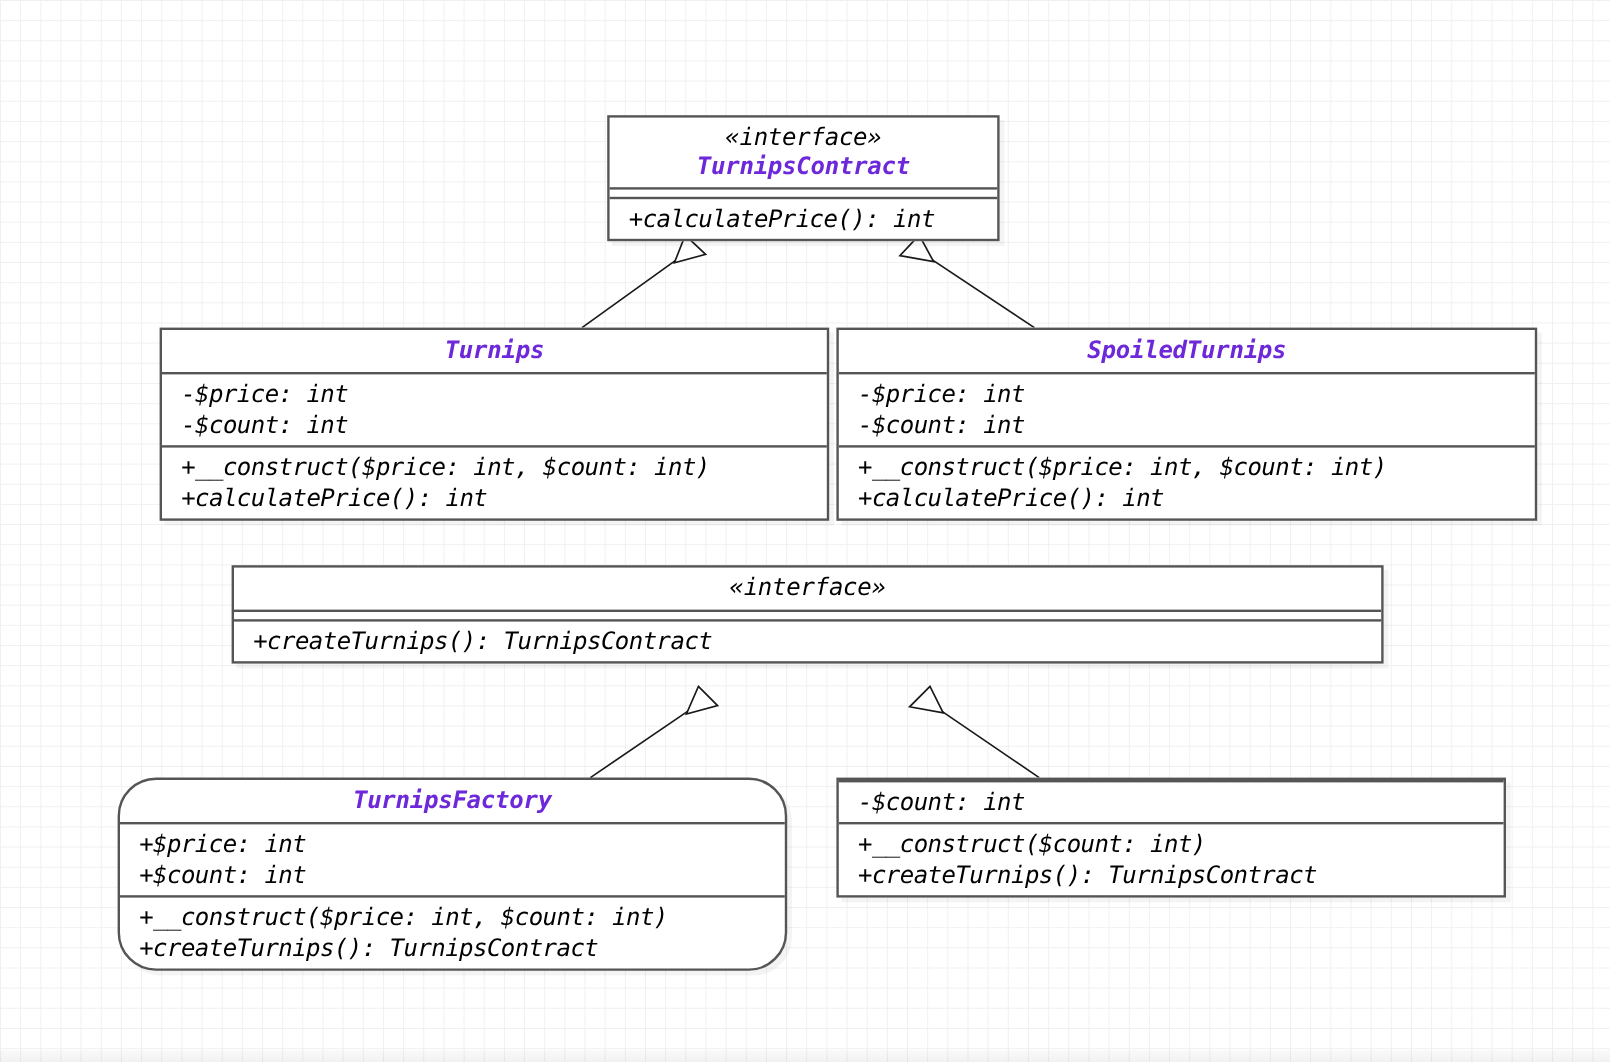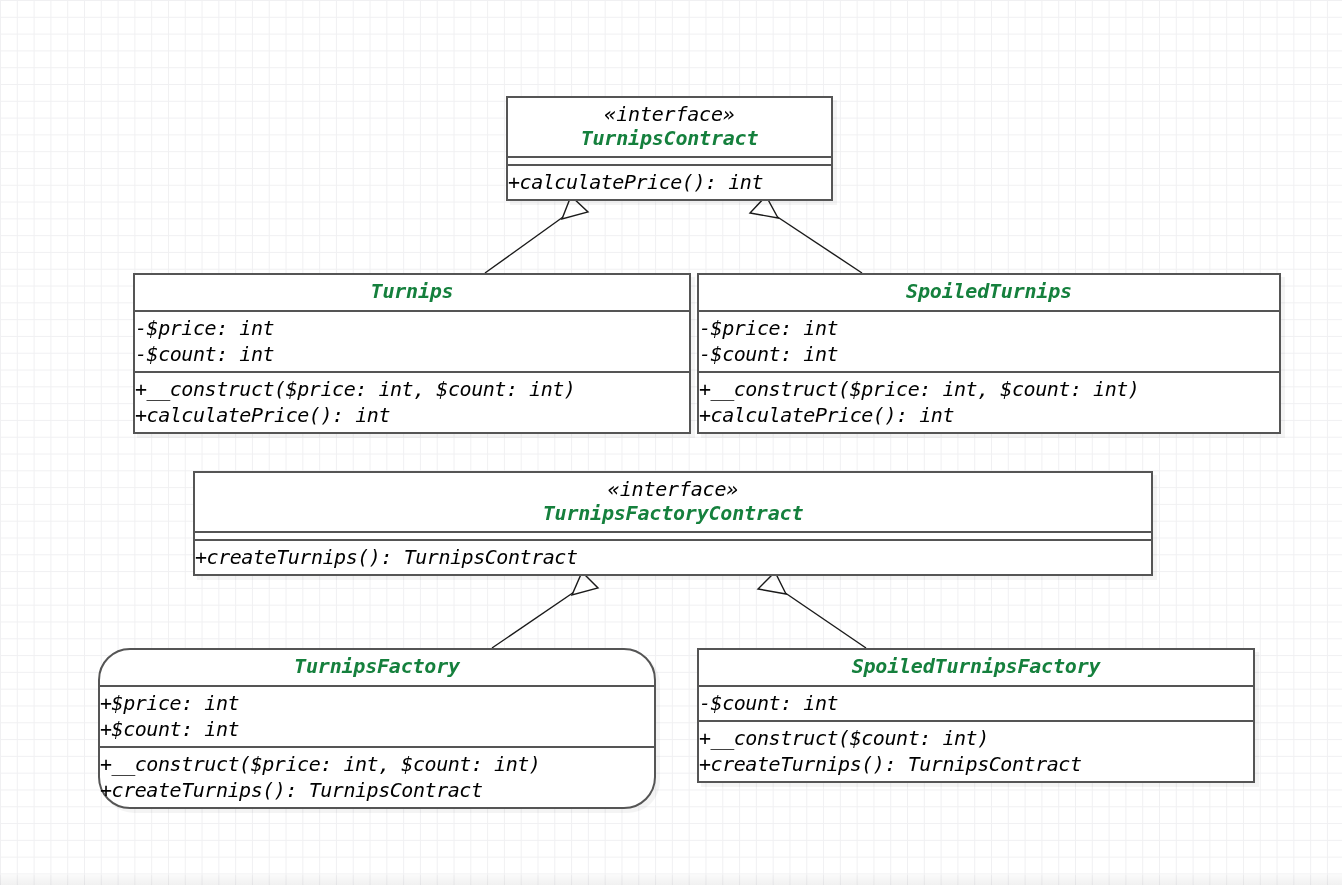--- a/index.html
+++ b/index.html
@@ -45,30 +45,30 @@
     display: block;
     font-weight: normal;
     font-size: 20px;
     color: #000000;
     letter-spacing: -0.2px;
   }
   .class-name {
     display: block;
     font-weight: bold;
     font-size: 20px;
-    color: #15803d;
+    color: #6d28d9;
     letter-spacing: -0.2px;
   }
   .divider {
     height: 0;
     border-top: 2px solid #555555;
   }
   .compartment {
     box-sizing: border-box;
-    padding: 3px 0 4px 0;
+    padding: 3px 0 4px 16px;
   }
   .compartment.empty {
     height: 6px;
     padding: 0;
   }
   .member {
     display: block;
     font-size: 20px;
     line-height: 1.3;
     color: #000000;
@@ -153,21 +153,20 @@
     <div class="divider"></div>
     <div class="compartment">
       <span class="member">+__construct($price: int, $count: int)</span>
       <span class="member">+calculatePrice(): int</span>
     </div>
   </div>
 
   <div class="uml-box" style="left:193px; top:471px; width:960px;">
     <div class="box-header">
       <span class="stereotype">«interface»</span>
-      <span class="class-name">TurnipsFactoryContract</span>
     </div>
     <div class="divider"></div>
     <div class="compartment empty"></div>
     <div class="divider"></div>
     <div class="compartment">
       <span class="member">+createTurnips(): TurnipsContract</span>
     </div>
   </div>
 
   <div class="uml-box" style="left:98px; top:648px; width:558px;border-radius:32px;">
@@ -180,23 +179,20 @@
       <span class="member">+$count: int</span>
     </div>
     <div class="divider"></div>
     <div class="compartment">
       <span class="member">+__construct($price: int, $count: int)</span>
       <span class="member">+createTurnips(): TurnipsContract</span>
     </div>
   </div>
 
   <div class="uml-box" style="left:697px; top:648px; width:558px;">
-    <div class="box-header">
-      <span class="class-name">SpoiledTurnipsFactory</span>
-    </div>
     <div class="divider"></div>
     <div class="compartment">
       <span class="member">-$count: int</span>
     </div>
     <div class="divider"></div>
     <div class="compartment">
       <span class="member">+__construct($count: int)</span>
       <span class="member">+createTurnips(): TurnipsContract</span>
     </div>
   </div>

